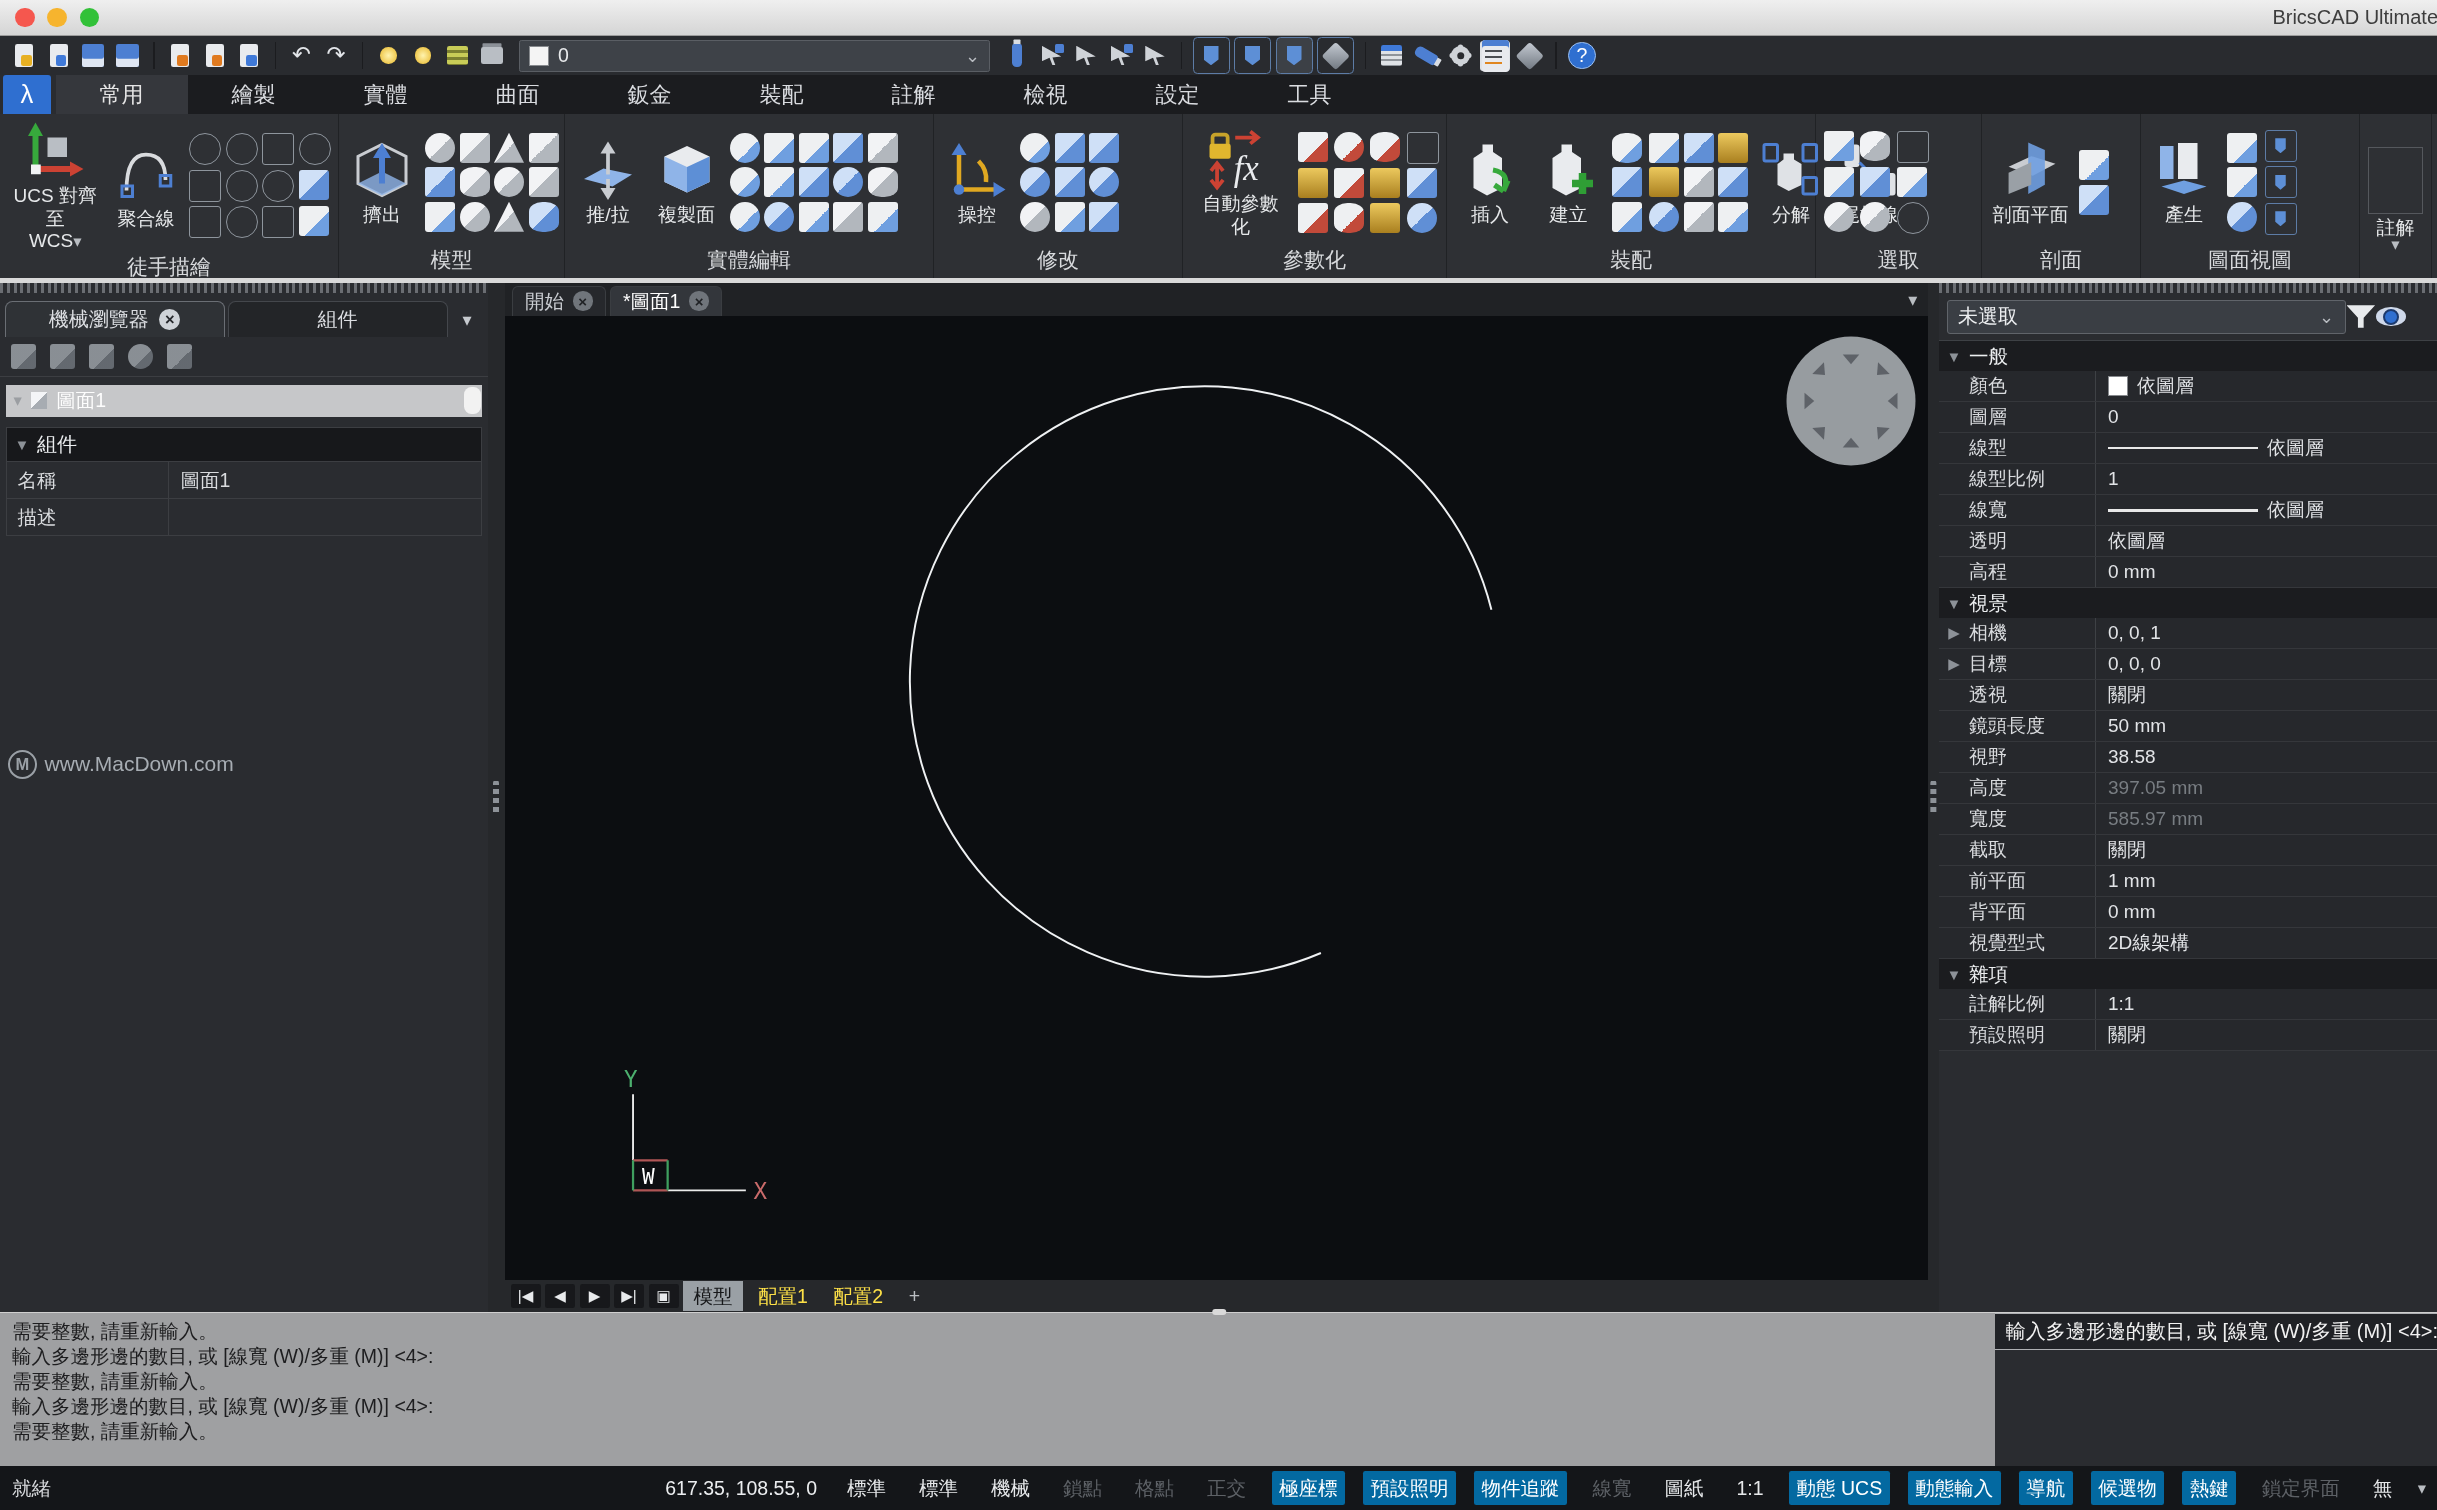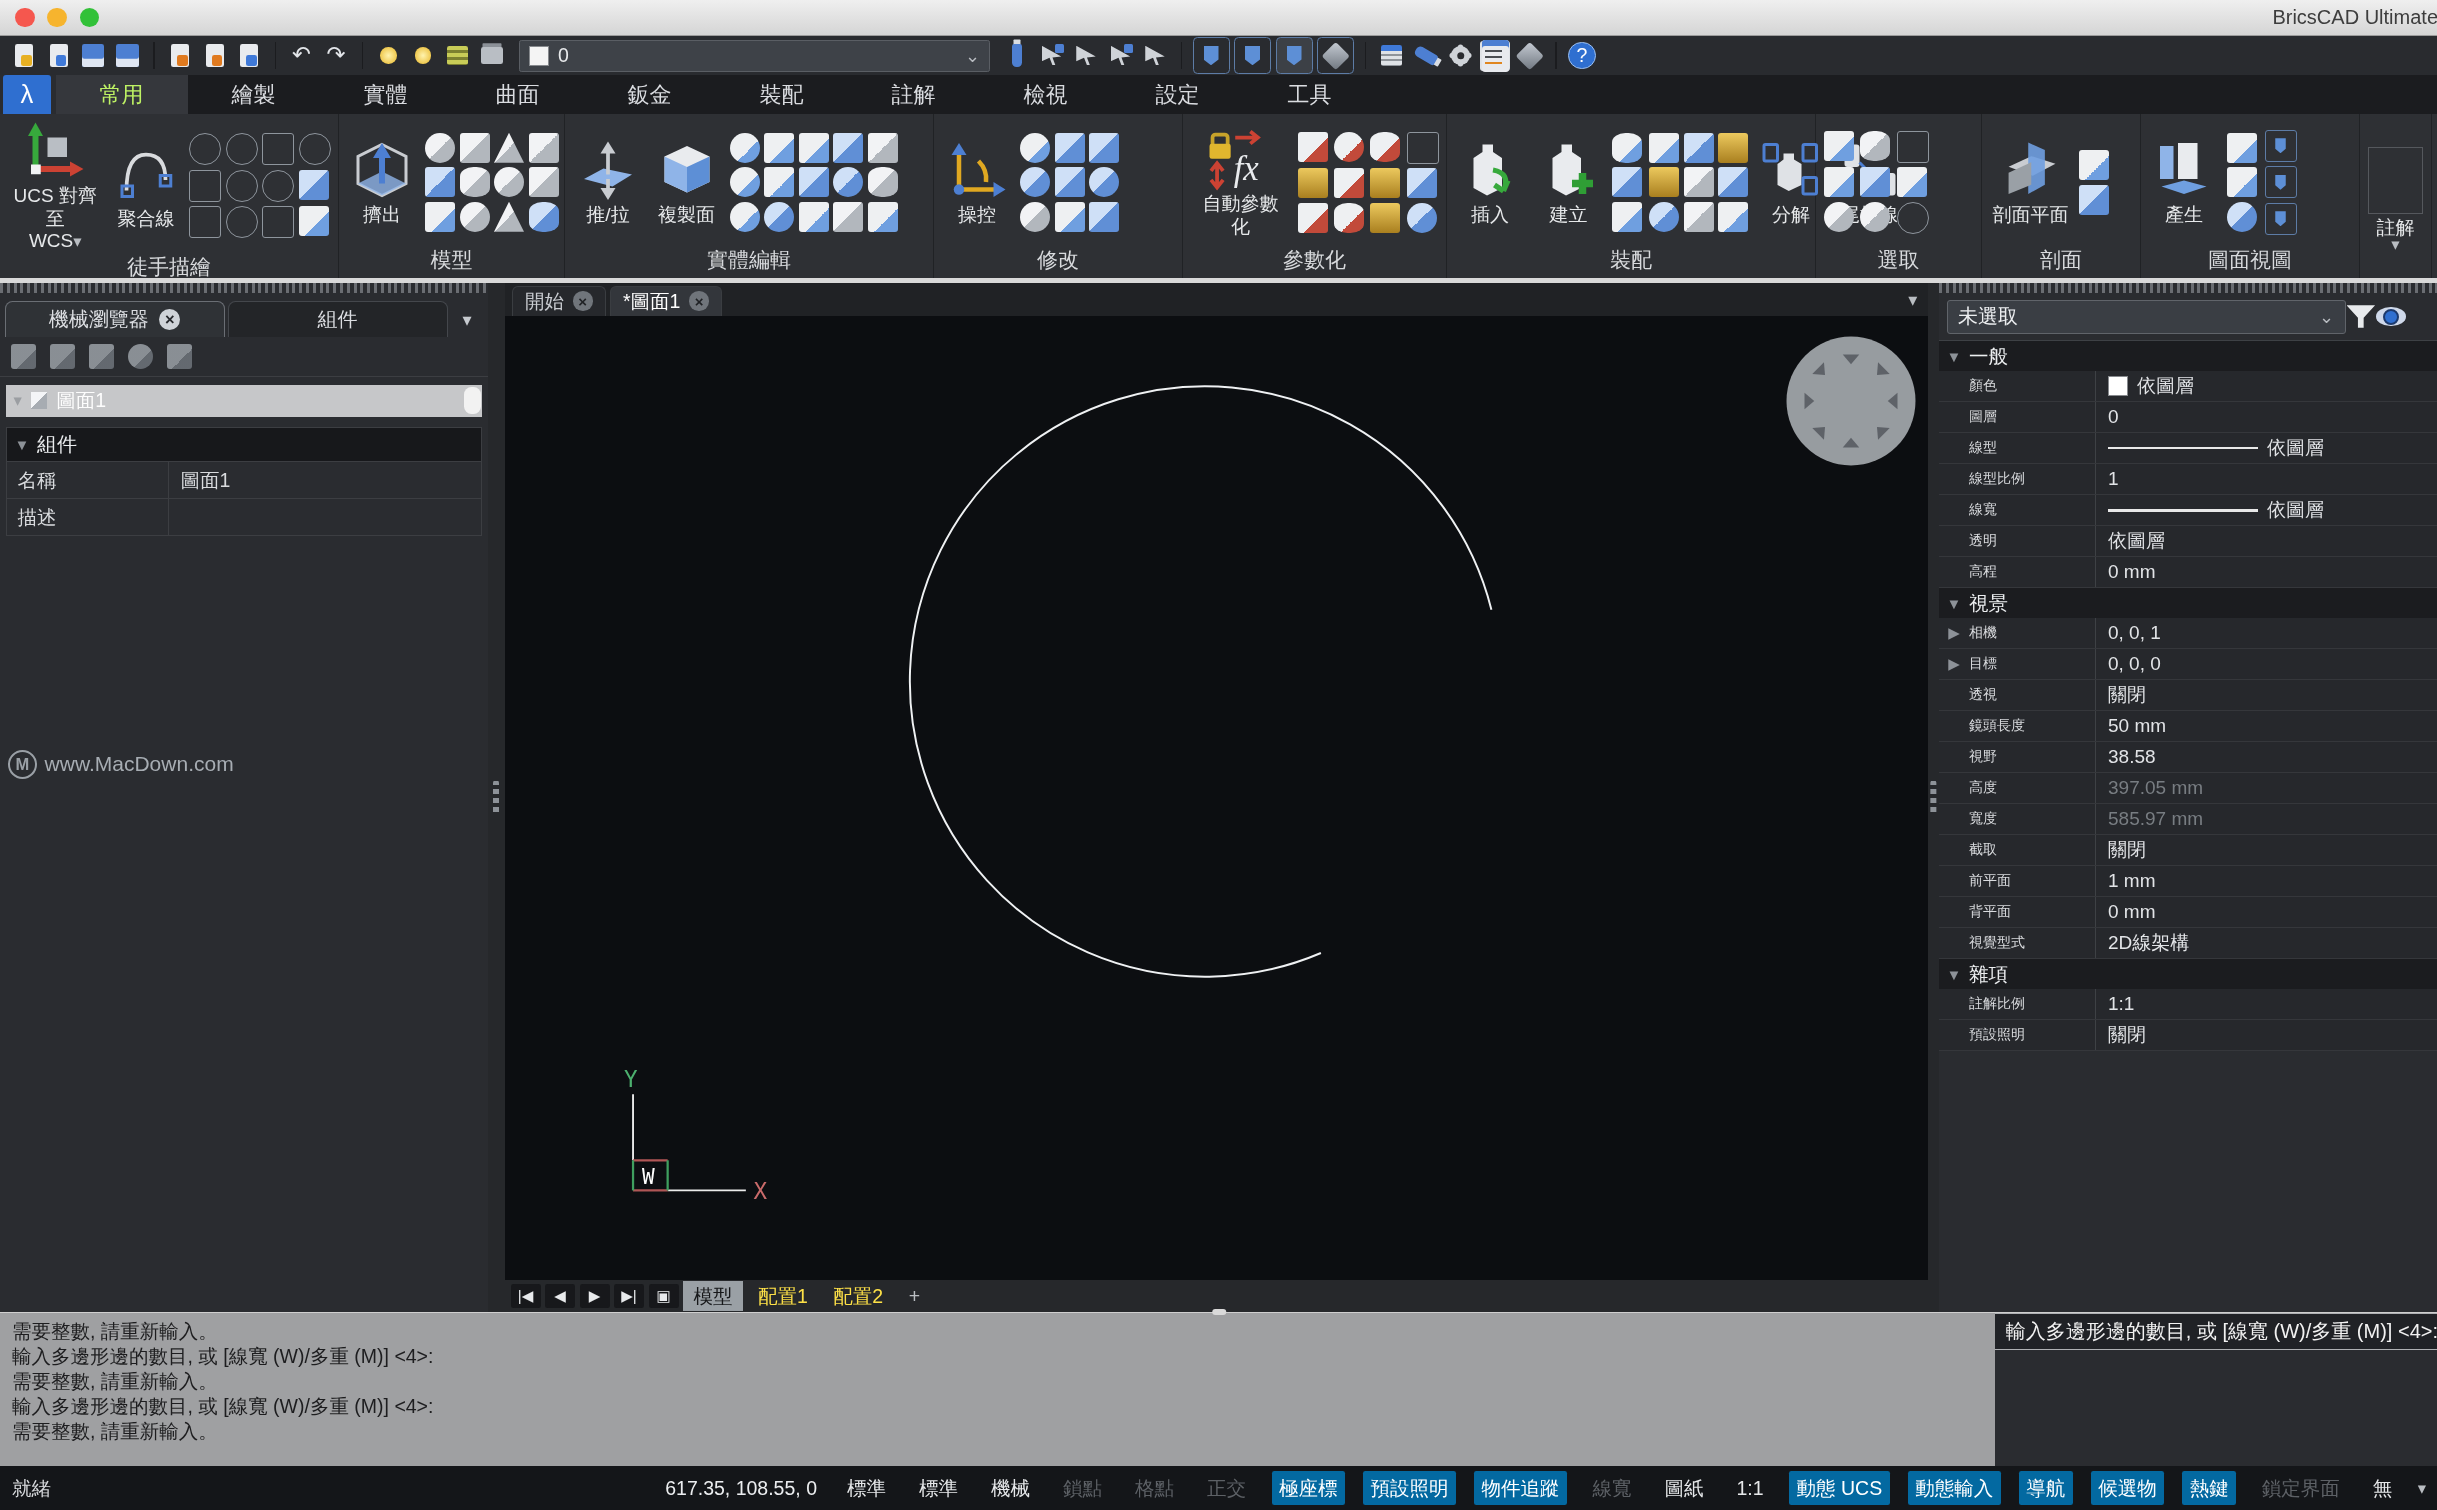--- a/index.html
+++ b/index.html
@@ -55,21 +55,21 @@
   .ti.activei{background:#dfe2e6;}
   .help{width:25.6px;height:25.6px;border-radius:50%;background:#2f6fd0;color:#fff;font-size:19.5px;display:flex;
         align-items:center;justify-content:center;border:1.5px solid #9cc0f0;}
 
   
   .rtabs{height:39px;background:#2a2c30;display:flex;align-items:flex-end;flex:0 0 auto;}
   .logo{width:48px;height:39px;background:#2f6fd0;color:#fff;display:flex;align-items:center;justify-content:center;
         font-size:25.6px;border-radius:3px 3px 0 0;margin-left:3px;}
   .rtabstrip{flex:1;display:flex;align-items:stretch;height:39px;background:#1b1c1f;margin-left:4.5px;}
   .rtab{padding:0 44px;display:flex;align-items:center;color:#dadce0;font-size:22px;cursor:default;}
-  .rtab.active{background:#35373c;color:#bef264;}
+  .rtab.active{background:#35373c;color:#e5e5e5;}
 
   
   .ribbon{height:164px;background:#2e3034;display:flex;flex:0 0 auto;overflow:hidden;}
   .rgroup{border-right:1.5px solid #202225;display:flex;flex-direction:column;flex:0 0 auto;}
   .rbody{flex:1;display:flex;align-items:center;gap:7.5px;padding:4.5px 7.5px 0 7.5px;}
   .rlabel{height:32px;line-height:28.6px;text-align:center;color:#d8dadd;font-size:21px;}
   .rbig{display:flex;flex-direction:column;align-items:center;justify-content:center;color:#e6e8ea;
         font-size:19px;text-align:center;line-height:22.5px;padding:0 3px;}
   .bicon{width:65px;height:65px;display:flex;align-items:center;justify-content:center;margin-bottom:1.5px;}
   .mig{display:grid;gap:4.5px;align-content:center;}
@@ -159,21 +159,21 @@
            align-items:center;padding:0 10.5px;color:#eceef0;font-size:20px;}
   .seldrop .chev{margin-left:auto;}
   .funnel{width:28.6px;height:22.5px;background:#e8eaec;clip-path:polygon(0 0,100% 0,60% 55%,60% 100%,40% 100%,40% 55%);position:relative;}
   .bolt{position:absolute;right:-4.5px;bottom:-3px;width:9px;height:13.5px;background:#e8a31f;clip-path:polygon(60% 0,100% 0,45% 45%,70% 45%,0 100%,30% 50%,0 50%);}
   .eye{width:30px;height:19.5px;background:#cfd9ea;border-radius:50%;display:flex;align-items:center;justify-content:center;}
   .pupil{width:12px;height:12px;border-radius:50%;background:#2f6fd0;border:2.3px solid #1c3a6e;}
   .plist{flex:1;border-top:0.8px solid #3e4145;}
   .psec{display:flex;align-items:center;height:30px;background:#1b1c1f;}
   .pst{color:#eceef0;font-size:19.5px;}
   .prow{display:flex;height:30px;align-items:center;border-bottom:0.8px solid #35373b;background:#26282c;}
-  .pl{width:126px;color:#d9dbde;font-size:14px;border-right:0.8px solid #3e4145;height:100%;display:flex;align-items:center;flex:0 0 auto;}
+  .pl{width:126px;color:#d9dbde;font-size:19px;border-right:0.8px solid #3e4145;height:100%;display:flex;align-items:center;flex:0 0 auto;}
   .pv{flex:1;display:flex;align-items:center;color:#e2e4e7;font-size:19px;padding-left:12px;gap:9px;min-width:0;}
   .pv.muted span{color:#787d82;}
   .swatch{width:18px;height:18px;background:#fff;border:0.8px solid #86898d;flex:0 0 auto;}
   .lineSample{width:150px;border-top:2.3px solid #e8e8e8;flex:0 0 auto;}
   .lineSample.thick{border-top-width:3px;}
 
   
   .cmd{height:153px;flex:0 0 auto;display:flex;flex-direction:row;border-top:1.5px solid #cfcfcf;position:relative;}
   .cmddot{position:absolute;left:50%;top:-4.5px;width:13.5px;height:6px;background:#d9d9d9;border-radius:3px;transform:translateX(-50%);}
   .hist{flex:1;background:#9fa0a2;color:#1d1d1f;font-size:19.5px;line-height:25px;padding:6px 12px;overflow:hidden;}

